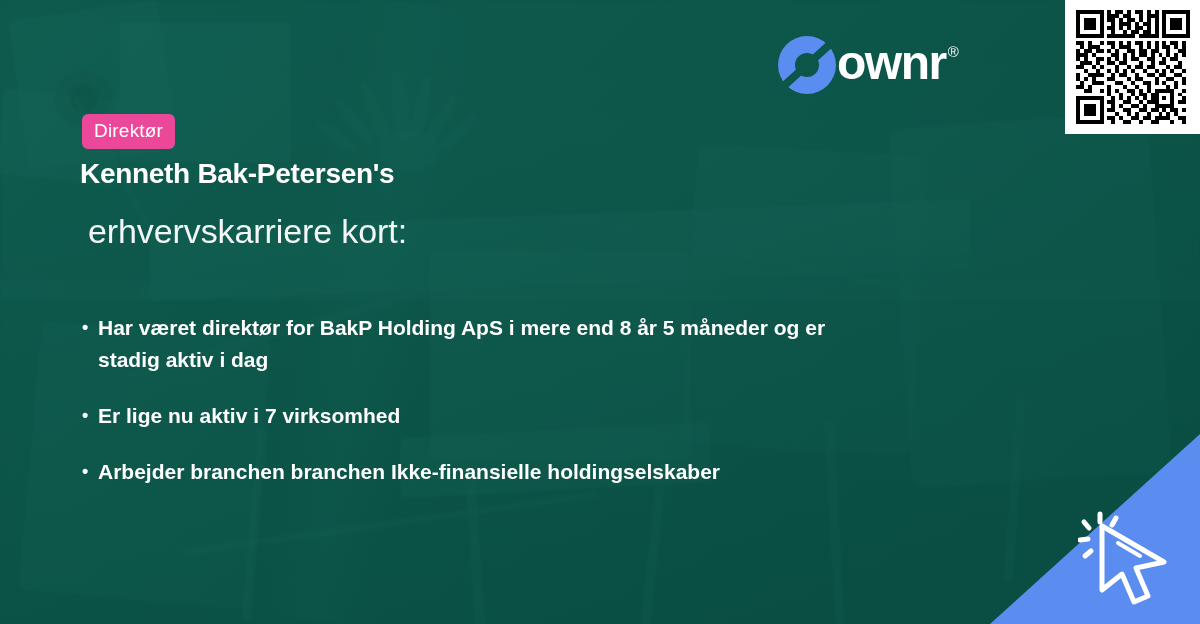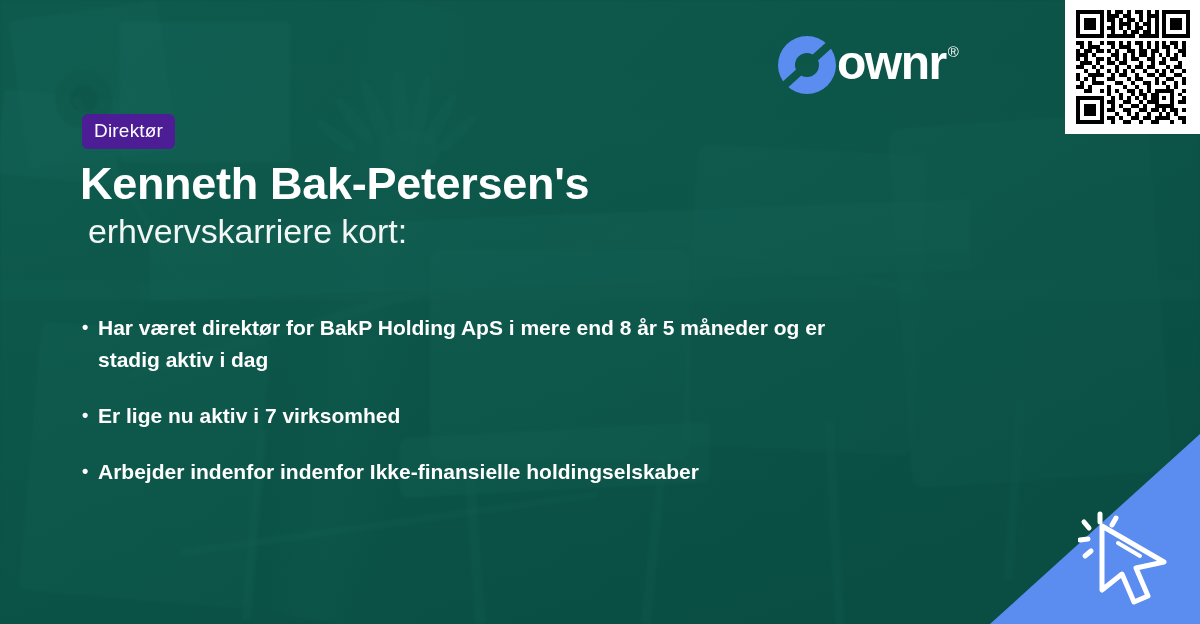--- a/index.html
+++ b/index.html
@@ -123,34 +123,34 @@
 
   
   .content {
     position: absolute;
     inset: 0;
   }
   .badge {
     position: absolute;
     left: 82px;
     top: 114px;
-    background: #4c1d95;
+    background: #ec4899;
     color: #ffffff;
     font-size: 19px;
     line-height: 1;
     padding: 7px 12px 9px 12px;
     border-radius: 6px;
     letter-spacing: .2px;
   }
   .title {
     position: absolute;
     left: 80px;
     top: 158px;
     color: #ffffff;
-    font-size: 45px;
+    font-size: 28px;
     font-weight: bold;
     letter-spacing: -.3px;
     white-space: nowrap;
   }
   .subtitle {
     position: absolute;
     left: 80px;
     top: 212px;
     color: #f2f7f6;
     font-size: 34px;
@@ -312,21 +312,21 @@
       <div class="bullet-row">
         <span class="bullet-dot">•</span>
         <span class="bullet-text">Har været direktør for BakP Holding ApS i mere end 8 år 5 måneder og er stadig aktiv i dag</span>
       </div>
       <div class="bullet-row">
         <span class="bullet-dot">•</span>
         <span class="bullet-text">Er lige nu aktiv i 7 virksomhed</span>
       </div>
       <div class="bullet-row">
         <span class="bullet-dot">•</span>
-        <span class="bullet-text">Arbejder indenfor indenfor Ikke-finansielle holdingselskaber</span>
+        <span class="bullet-text">Arbejder branchen branchen Ikke-finansielle holdingselskaber</span>
       </div>
     </div>
 
     <div class="logo">
       <div class="logo-mark">
         <svg viewBox="0 0 60 60" width="60" height="60">
           <defs>
             <mask id="m">
               <rect x="0" y="0" width="60" height="60" fill="#fff"></rect>
               <circle cx="30" cy="30" r="12" fill="#000"></circle>

